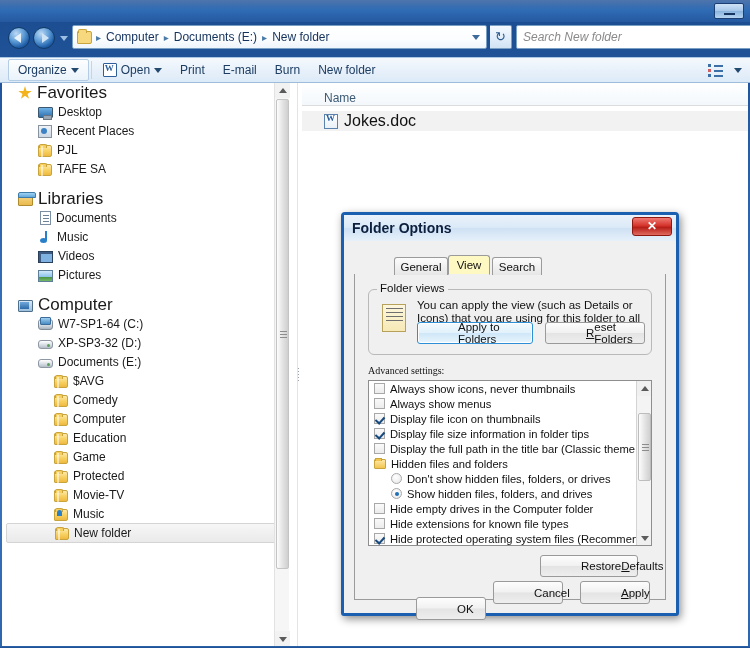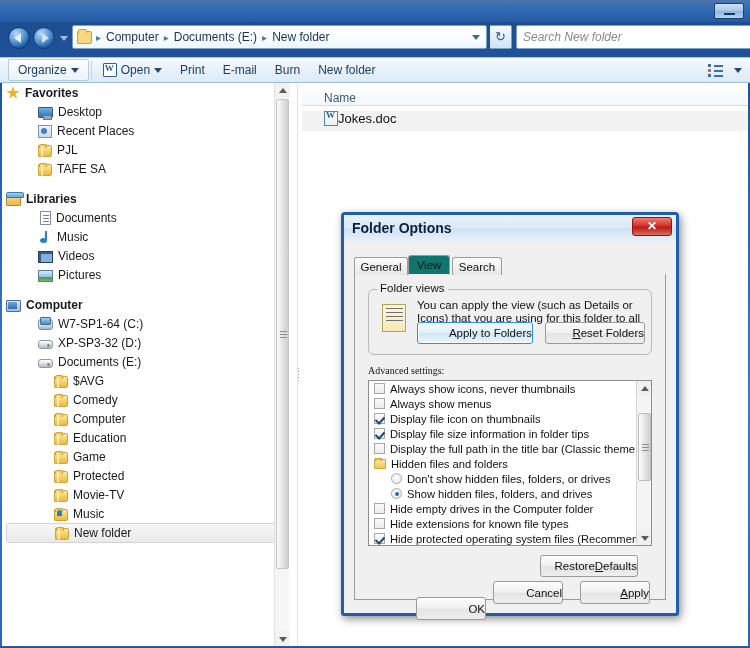--- a/index.html
+++ b/index.html
@@ -140,21 +140,21 @@
   }
   .navpane {
     position:absolute; left:0; top:0; width:297px; height:563px;
     background:#ffffff; overflow:hidden;
   }
   .navlist { position:absolute; left:0; top:0; width:283px; }
   .nav-item {
     height:19px; display:flex; align-items:center; gap:5px;
     font-size:12px; color:#1a1a1a; padding-left:14px; white-space:nowrap;
   }
-  .nav-item.lvl0 { padding-left:4px; font-size:12px;font-weight:bold; }
+  .nav-item.lvl0 { padding-left:16px; font-size:17px; }
   .nav-item.lvl1 { padding-left:36px; }
   .nav-item.lvl2 { padding-left:52px; }
   .nav-item.selected {
     background: linear-gradient(180deg,#f6f6f6 0%, #eaeaea 100%);
     border:1px solid #d4d4d4; border-radius:2px;
     margin-left:4px; margin-right:8px; padding-left:48px; height:20px;
   }
   .nav-gap { height:11px; }
 
   
@@ -305,23 +305,23 @@
   }
   .col-header {
     position:absolute; left:0; top:0; width:446px; height:23px;
     background: linear-gradient(180deg,#ffffff 0%, #f3f8fc 100%);
     border-bottom:1px solid #dcdcdc;
     display:flex; align-items:flex-end; padding-left:22px;
     color:#3d5a75; font-size:12px;
   }
   .file-row {
     position:absolute; left:0; top:28px; width:446px; height:20px;
-    display:flex; align-items:flex-start; padding-left:22px;
+    display:flex; align-items:center; gap:6px; padding-left:22px;
     background:#f2f2f2;
-    color:#111111; font-size:13px;
+    color:#111111; font-size:16px;
   }
   .doc-ico {
     width:14px;height:15px; position:relative; flex:0 0 auto;
     background: linear-gradient(180deg,#ffffff 0%, #e9f1f8 100%);
     border:1px solid #5b82ad;
   }
   .doc-ico::after{
     content:"W"; position:absolute; left:1px; top:-2px;
     font-size:9px; font-weight:bold; color:#2b5d9c;
     font-family:"Liberation Serif", serif;
@@ -363,24 +363,24 @@
   
   .tabstrip {
     position:absolute; left:10px; top:14px; width:312px; height:20px;
   }
   .tab {
     position:absolute; top:2px; height:18px;
     background: linear-gradient(180deg,#fcfcfc 0%, #e6e6e6 100%);
     border:1px solid #9b9b9b; border-bottom:none;
     border-radius:3px 3px 0 0;
     font-size:11.5px; color:#111111;
-    display:flex; align-items:center; justify-content:center;
+    display:flex; align-items:center; justify-content:center;margin-left:40px;
   }
   .tab.active {
-    top:0; height:20px; background:#0f766e; z-index:3; border-bottom:1px solid #f0f0f0;
+    top:0; height:20px; background:#fef9c3; z-index:3; border-bottom:1px solid #f0f0f0;
   }
   .tabline {
     position:absolute; left:10px; top:33px; width:312px; height:1px; background:#9b9b9b;
   }
   .tabpanel {
     position:absolute; left:10px; top:33px; width:312px; height:326px;
     border:1px solid #9b9b9b; border-top:none; background:#f0f0f0;
   }
   
   .group {
@@ -408,21 +408,21 @@
     background:#eadfb0; border:1px solid #b7a25c; z-index:-1;
   }
   .group-text {
     position:absolute; left:48px; top:9px; width:228px;
     font-size:11.5px; color:#111111; line-height:13px;
   }
   .btn {
     background: linear-gradient(180deg,#fdfdfd 0%, #f1f1f1 48%, #e4e4e4 52%, #eeeeee 100%);
     border:1px solid #9a9a9a; border-radius:3px;
     font-size:11.5px; color:#111111;
-    display:flex; align-items:center; justify-content:flex-end;
+    display:flex; align-items:center; justify-content:flex-start;padding-left:40px;
   }
   .btn.primary {
     border:1px solid #2f8fd6;
     background: linear-gradient(180deg,#f3fafe 0%, #e2f1fb 48%, #cfe7f8 52%, #e8f5fd 100%);
     box-shadow: inset 0 0 0 1px #ffffff;
   }
   .u { text-decoration:underline; }
   .btn-apply-folders { position:absolute; left:48px; top:32px; width:116px; height:22px; }
   .btn-reset-folders { position:absolute; left:176px; top:32px; width:100px; height:22px; }
 

